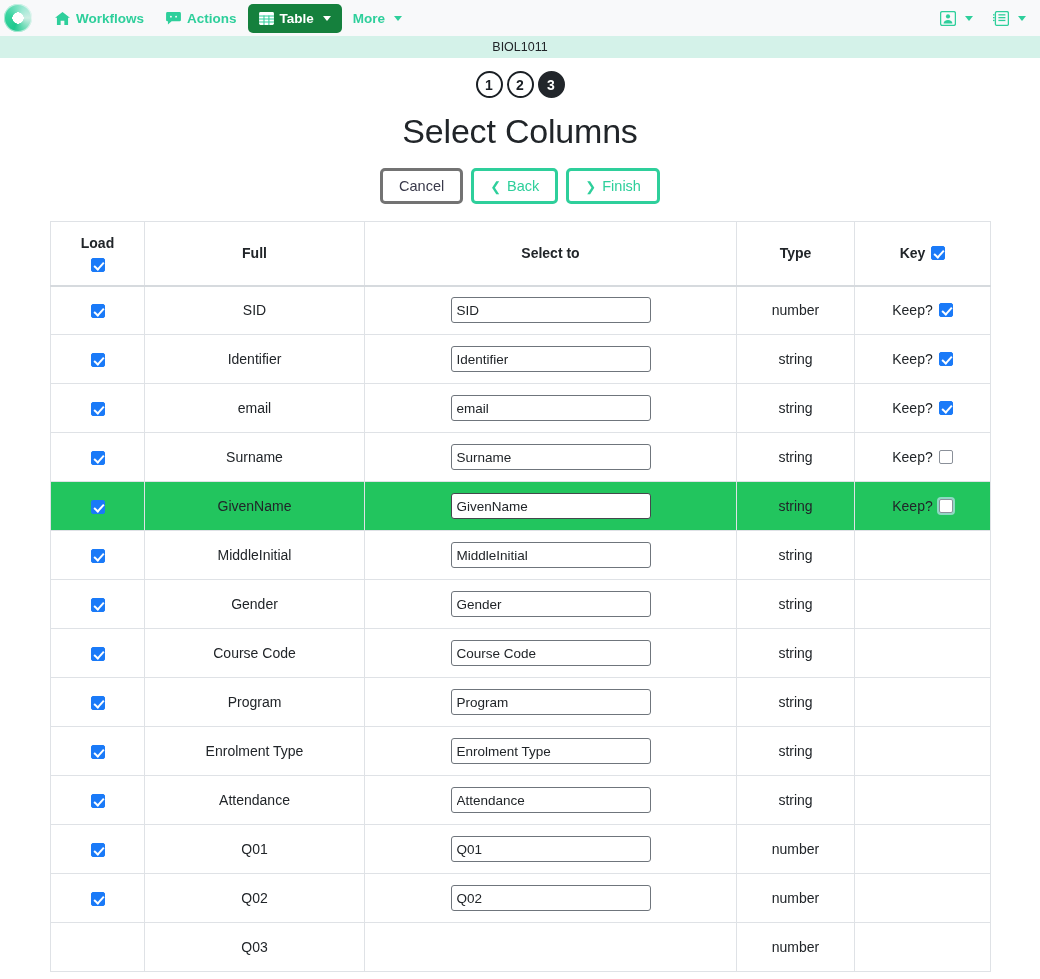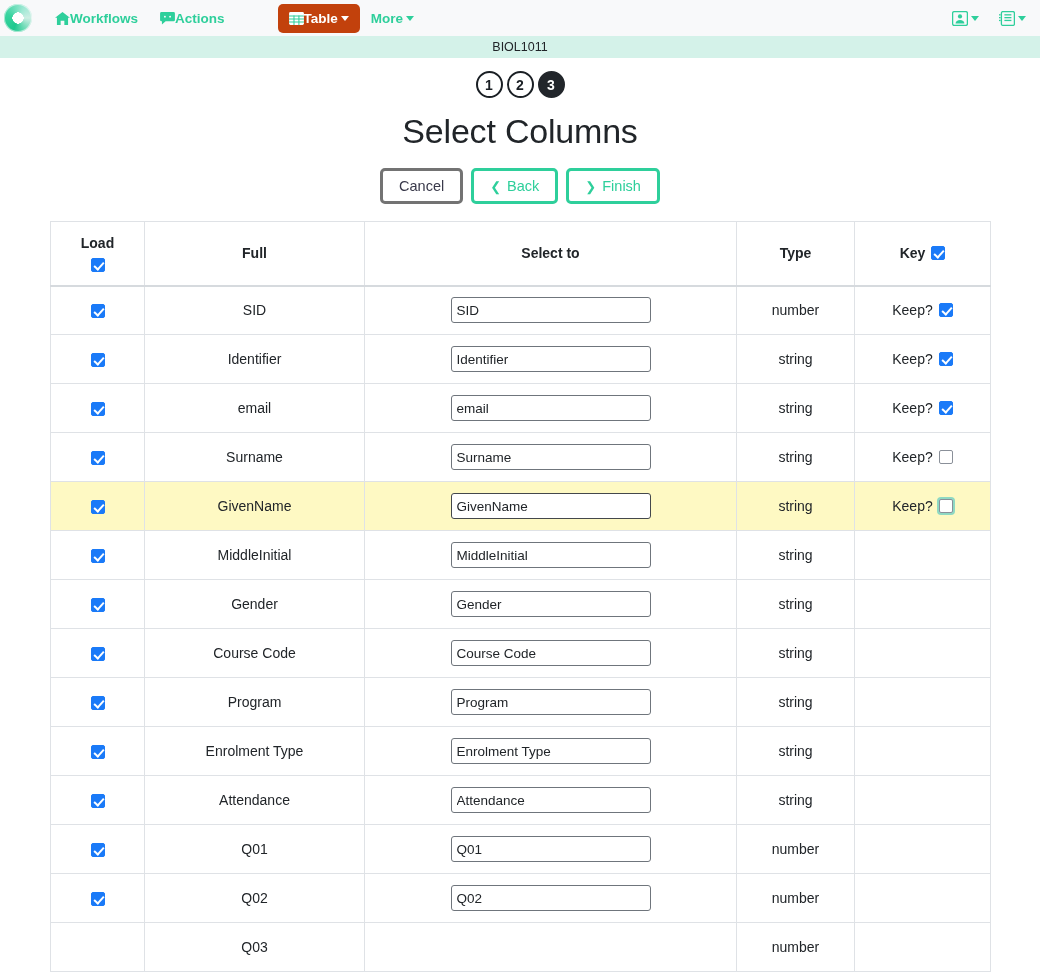--- a/index.html
+++ b/index.html
@@ -28,29 +28,29 @@
   .logo-ring {
     width: 28px; height: 28px;
     border-radius: 50%;
     background:
       radial-gradient(circle at 50% 50%, #ffffff 0 28%, rgba(255,255,255,0) 29%),
       conic-gradient(from 200deg, #1ec98f 0deg, #39d4a0 90deg, #9fe8d4 190deg, #cdeee4 250deg, #5ad7ad 320deg, #1ec98f 360deg);
     box-shadow: inset 0 0 0 1px rgba(255,255,255,0.55);
   }
   .nav-items { display: flex; align-items: center; gap: 0; margin-left: 8px; }
   .nav-link {
-    display: flex; align-items: center; 
+    display: flex; align-items: center; gap: 6px;
     color: #2ecf9b;
     font-size: 13.5px; font-weight: bold;
     padding: 7px 11px;
     border-radius: 5px;
     white-space: nowrap;
     cursor: pointer;
   }
-  .nav-link.active { background: #c2410c; color: #ffffff; margin-left: 42px; }
+  .nav-link.active { background: #15803d; color: #ffffff; }
   .caret {
     width: 0; height: 0;
     border-left: 4px solid transparent;
     border-right: 4px solid transparent;
     border-top: 5px solid currentColor;
     margin-left: 3px;
   }
   .nav-right {
     position: absolute; right: 12px; top: 0; height: 36px;
     display: flex; align-items: center; gap: 16px;
@@ -123,21 +123,21 @@
     font-size: 14px;
   }
   thead th {
     font-weight: bold;
     padding: 10px 4px;
     height: 64px;
     background: #ffffff;
     border-bottom: 2px solid #d6dade;
   }
   tbody td { height: 49px; padding: 4px; background: #ffffff; }
-  tbody tr.hl td { background: #fef9c3; }
+  tbody tr.hl td { background: #22c55e; }
 
   col.c-load   { width: 94px; }
   col.c-name   { width: 220px; }
   col.c-rename { width: 372px; }
   col.c-type   { width: 118px; }
   col.c-key    { width: 136px; }
 
   .cb {
     -webkit-appearance: none; appearance: none;
     width: 14px; height: 14px;

